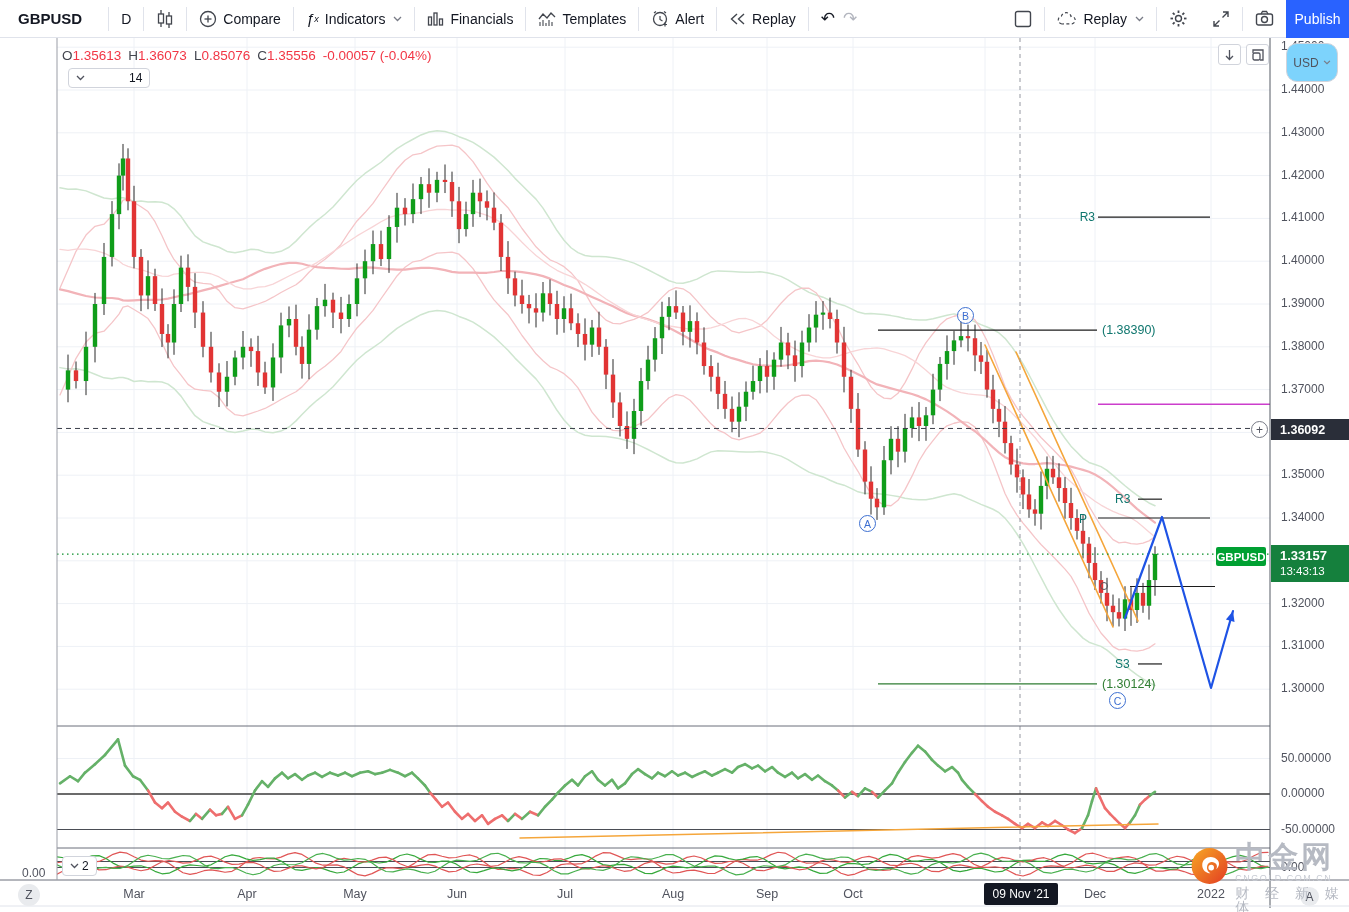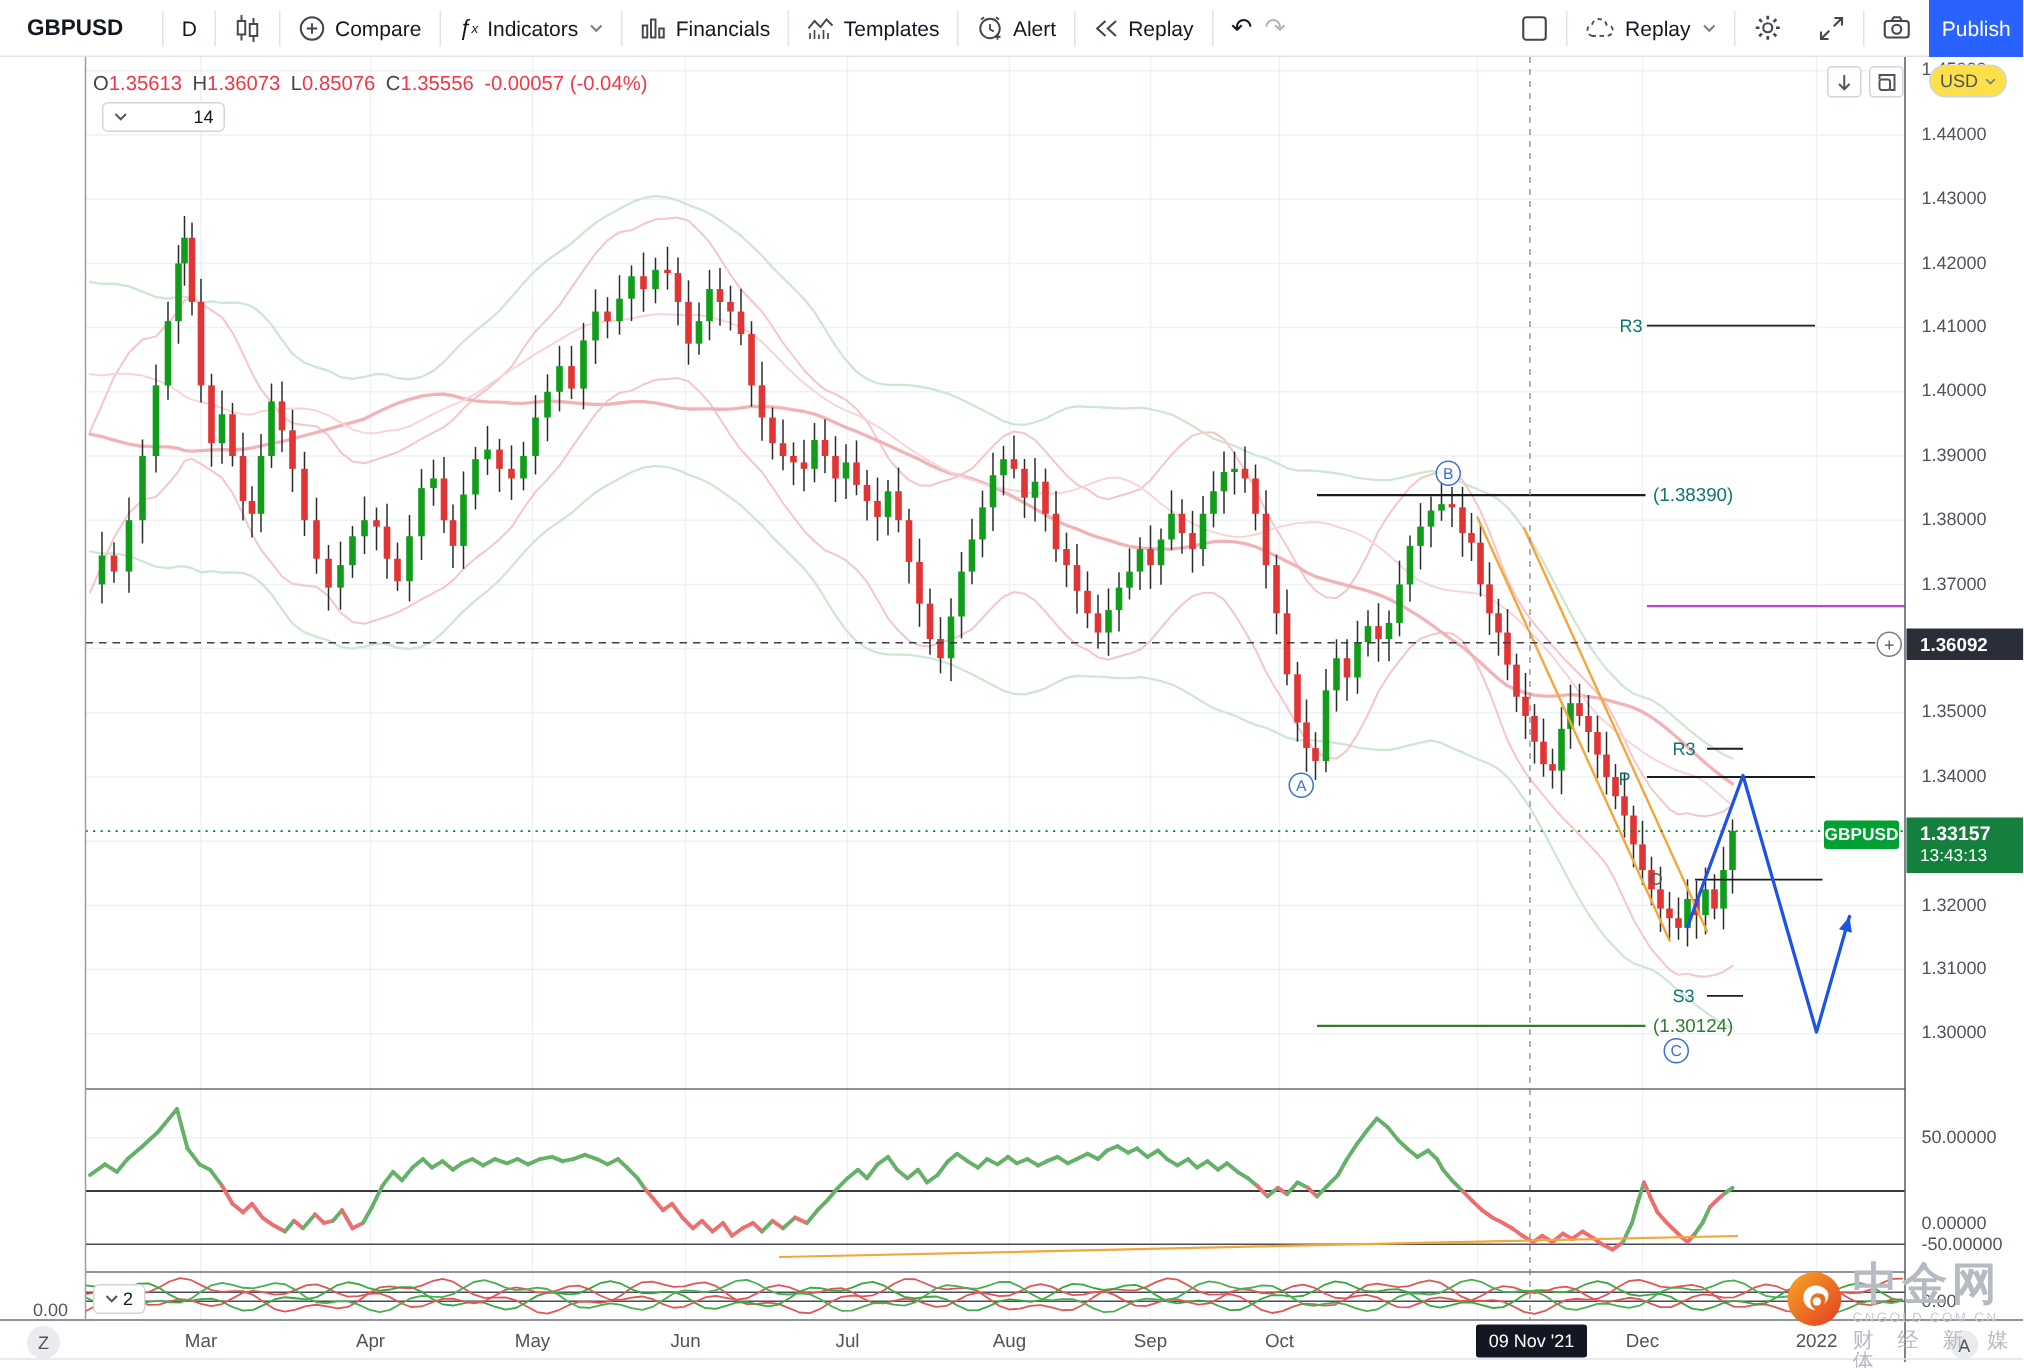--- a/index.html
+++ b/index.html
@@ -20,22 +20,22 @@
   .publish{width:63px;height:38px;background:#2962ff;color:#fff;display:flex;align-items:center;
            justify-content:center;font-size:14px;cursor:pointer;}
   
   .legend{position:absolute;left:62px;top:48px;font-size:13.5px;color:#42454e;display:flex;gap:7px;z-index:5;}
   .legend .v{color:#f23645;}
   .pill-btn{position:absolute;display:flex;align-items:center;gap:3px;background:#fff;border:1px solid #d1d4dc;
             border-radius:4px;font-size:12px;color:#131722;padding:2px 7px;z-index:6;cursor:pointer;}
   
   .ax-label{position:absolute;font-size:12px;color:#50535e;white-space:nowrap;}
   .t-label{position:absolute;font-size:12.5px;color:#50535e;transform:translateX(-50%);top:887px;}
-  .usd-pill{position:absolute;left:1286px;top:43px;width:52px;height:22px;border:1px solid #d1d4dc;border-radius:11px;
-            background:#fde047;display:flex;align-items:center;justify-content:center;gap:4px;font-size:12px;color:#50535e;z-index:7;cursor:pointer;}
+  .usd-pill{position:absolute;left:1286px;top:43px;width:52px;height:39px;border:1px solid #d1d4dc;border-radius:11px;
+            background:#7dd3fc;display:flex;align-items:center;justify-content:center;gap:4px;font-size:12px;color:#50535e;z-index:7;cursor:pointer;}
   .mini-btn{position:absolute;width:23px;height:21px;border:1px solid #d1d4dc;border-radius:3px;background:#fff;
             display:flex;align-items:center;justify-content:center;z-index:6;cursor:pointer;}
   
   .badge-dark{position:absolute;left:1271px;width:78px;background:#2a2e39;color:#fff;font-size:12.5px;font-weight:700;
               display:flex;align-items:center;padding-left:9px;z-index:6;}
   .badge-green{position:absolute;left:1271px;width:78px;background:#15803d;color:#fff;z-index:6;padding:3px 0 3px 9px;line-height:1.25;}
   .badge-green .p{font-size:13px;font-weight:700;}
   .badge-green .t{font-size:11.5px;}
   .sym-badge{position:absolute;left:1216px;top:547px;width:50px;height:19px;background:#00a032;color:#fff;
              font-size:11.5px;font-weight:700;display:flex;align-items:center;justify-content:center;border-radius:2px;z-index:5;}
@@ -870,21 +870,21 @@
     <div class="ax-label" style="left: 1281px; top: 253.2px;">1.40000</div>
     <div class="ax-label" style="left: 1281px; top: 296px;">1.39000</div>
     <div class="ax-label" style="left: 1281px; top: 338.8px;">1.38000</div>
     <div class="ax-label" style="left: 1281px; top: 381.6px;">1.37000</div>
     <div class="ax-label" style="left: 1281px; top: 467.2px;">1.35000</div>
     <div class="ax-label" style="left: 1281px; top: 510px;">1.34000</div>
     <div class="ax-label" style="left: 1281px; top: 595.6px;">1.32000</div>
     <div class="ax-label" style="left: 1281px; top: 638.4px;">1.31000</div>
     <div class="ax-label" style="left: 1281px; top: 681.2px;">1.30000</div>
     <div class="ax-label" style="left: 1281px; top: 750.5px;">50.00000</div>
-    <div class="ax-label" style="left: 1281px; top: 786px; margin-top: 22px;">0.00000</div>
+    <div class="ax-label" style="left: 1281px; top: 786px;">0.00000</div>
     <div class="ax-label" style="left: 1281px; top: 821.5px;">-50.00000</div>
     <div class="ax-label" style="left: 22px; top: 866px;">0.00</div>
     <div class="ax-label" style="left: 1281px; top: 860px;">0.00</div>
     <div class="t-label" style="left: 134px; top: 887px;">Mar</div>
     <div class="t-label" style="left: 247px; top: 887px;">Apr</div>
     <div class="t-label" style="left: 355px; top: 887px;">May</div>
     <div class="t-label" style="left: 457px; top: 887px;">Jun</div>
     <div class="t-label" style="left: 565px; top: 887px;">Jul</div>
     <div class="t-label" style="left: 673px; top: 887px;">Aug</div>
     <div class="t-label" style="left: 767px; top: 887px;">Sep</div>

